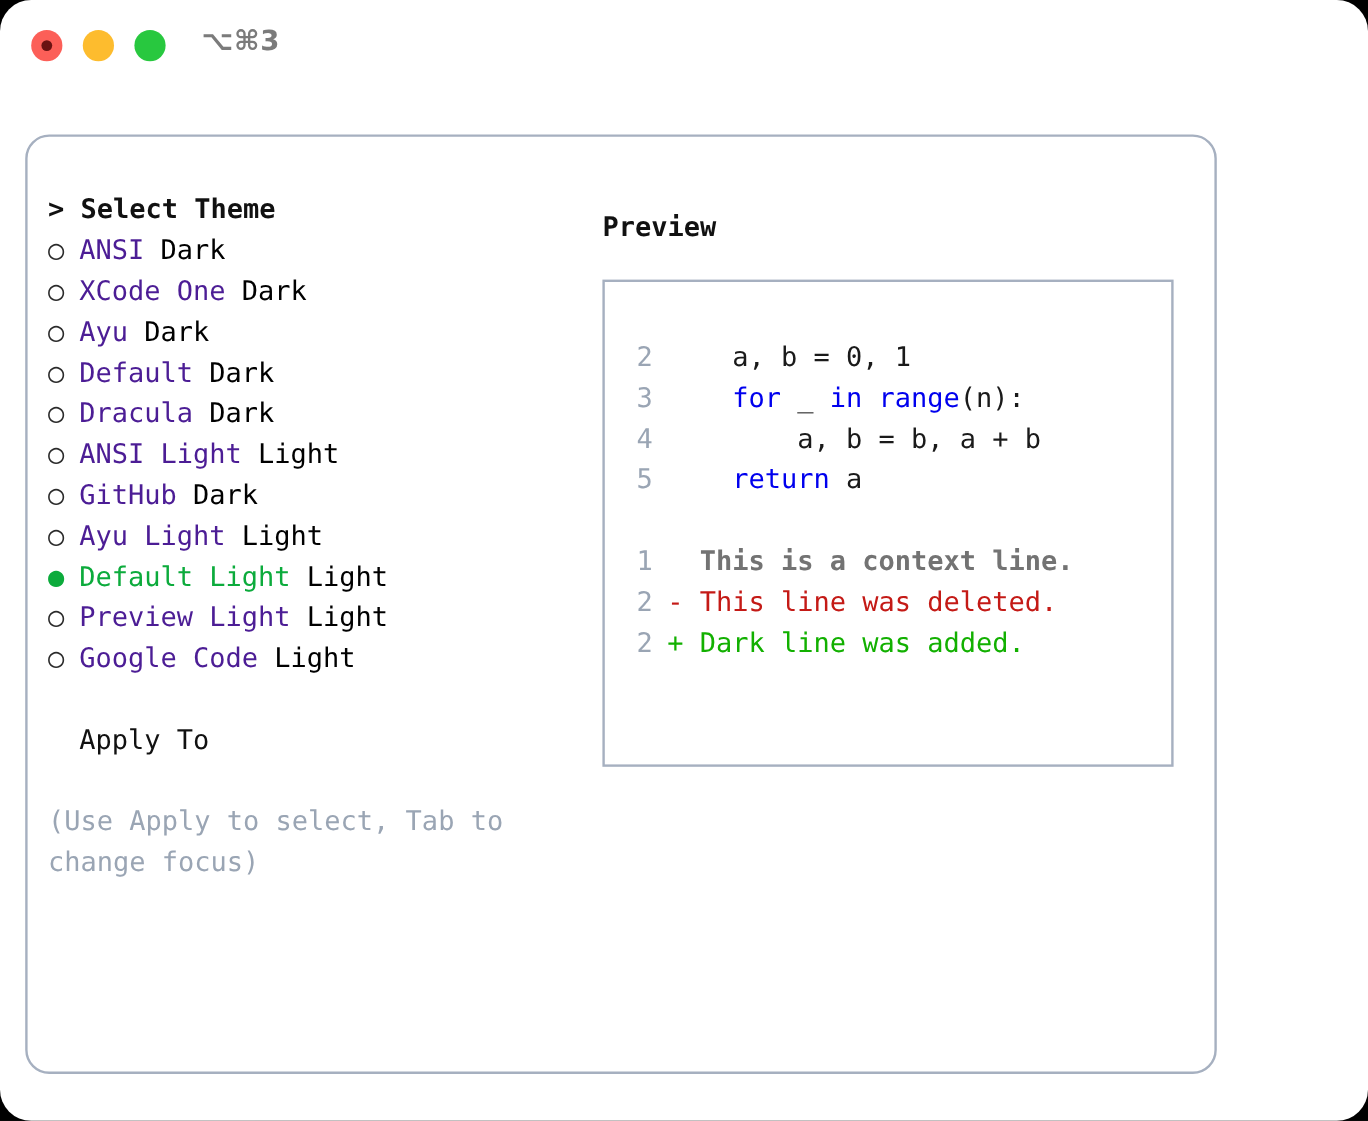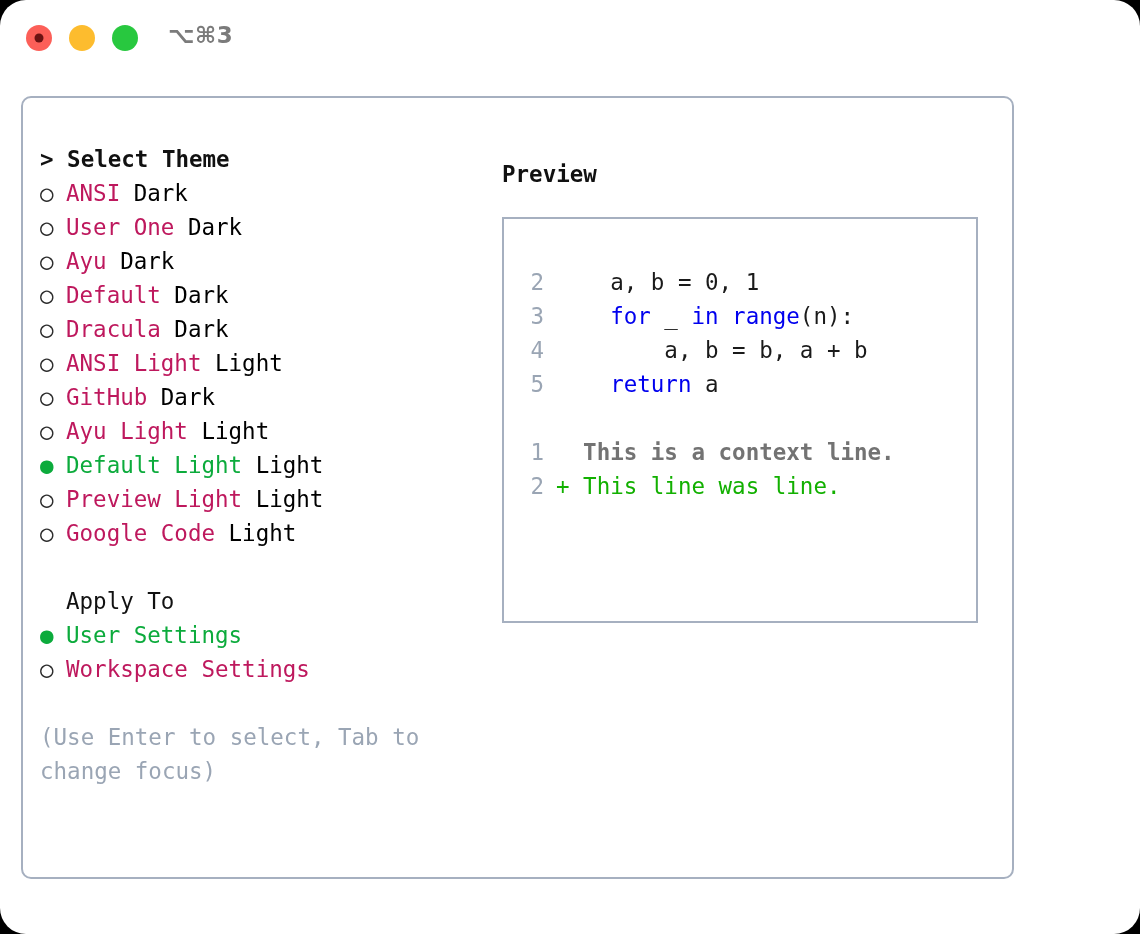--- a/index.html
+++ b/index.html
@@ -69,25 +69,25 @@
     color: #7b7b7b;
     letter-spacing: 0.5px;
     font-family: "DejaVu Sans", "Liberation Sans", sans-serif;
     white-space: pre;
   }
 
   
   .panel {
     position: absolute;
     left: 21px;
-    top: 96px;
+    top: 112px;
     width: 993px;
     height: 783px;
     border: 2px solid #a6b0c0;
-    border-radius: 10px;
+    border-radius: 20px;
     box-sizing: border-box;
     background: #ffffff;
   }
 
   .columns {
     position: absolute;
     left: 0; top: 0;
     width: 100%; height: 100%;
   }
 
@@ -114,21 +114,21 @@
     color: #2b2b2b;
     white-space: pre;
   }
   .bullet {
     display: inline-block;
     width: 26px;
     color: #2b2b2b;
   }
   .bullet.sel { color: #0cab3c; }
   .opt-row.selected .label { color: #0cab3c; }
-  .label { color: #be185d; }
+  .label { color: #4c1d95; }
   .tag   { color: #000000; }
 
   .spacer-sm { height: 34px; }
 
   .apply-title {
     font-size: 22.5px;
     color: #111111;
     line-height: 34px;
     padding-left: 26px;
     white-space: pre;
@@ -213,59 +213,56 @@
   </div>
 
   <div class="panel">
     <div class="columns">
 
       <div class="left-col">
         <div class="section-title">&gt; Select Theme</div>
 
         <div id="theme-options">
             <div class="opt-row"><span class="bullet">○</span><span class="label">ANSI</span><span class="tag"> Dark</span></div>
-            <div class="opt-row"><span class="bullet">○</span><span class="label">User One</span><span class="tag"> Dark</span></div>
+            <div class="opt-row"><span class="bullet">○</span><span class="label">XCode One</span><span class="tag"> Dark</span></div>
             <div class="opt-row"><span class="bullet">○</span><span class="label">Ayu</span><span class="tag"> Dark</span></div>
             <div class="opt-row"><span class="bullet">○</span><span class="label">Default</span><span class="tag"> Dark</span></div>
             <div class="opt-row"><span class="bullet">○</span><span class="label">Dracula</span><span class="tag"> Dark</span></div>
             <div class="opt-row"><span class="bullet">○</span><span class="label">ANSI Light</span><span class="tag"> Light</span></div>
             <div class="opt-row"><span class="bullet">○</span><span class="label">GitHub</span><span class="tag"> Dark</span></div>
             <div class="opt-row"><span class="bullet">○</span><span class="label">Ayu Light</span><span class="tag"> Light</span></div>
             <div class="opt-row selected"><span class="bullet sel">●</span><span class="label">Default Light</span><span class="tag"> Light</span></div>
             <div class="opt-row"><span class="bullet">○</span><span class="label">Preview Light</span><span class="tag"> Light</span></div>
             <div class="opt-row"><span class="bullet">○</span><span class="label">Google Code</span><span class="tag"> Light</span></div>
           </div>
 
         <div class="spacer-sm"></div>
 
         <div class="apply-title">Apply To</div>
 
-        <div id="apply-options">
-            <div class="opt-row selected"><span class="bullet sel">●</span><span class="label">User Settings</span></div>
-            <div class="opt-row"><span class="bullet">○</span><span class="label">Workspace Settings</span></div>
-          </div>
-
-        <div class="hint">(Use Enter to select, Tab to change focus)</div>
+
+        <div class="hint">(Use Apply to select, Tab to change focus)</div>
       </div>
 
       <div class="right-col">
         <div class="preview-title">Preview</div>
 
         <div class="preview-box">
           <div class="code-area">
             <div id="code-lines">
                 <div class="code-line"><span class="ln">2</span><span class="pl">    a, b = 0, 1</span></div>
                 <div class="code-line"><span class="ln">3</span><span class="pl">    </span><span class="kw">for</span><span class="pl"> _ </span><span class="kw">in</span><span class="pl"> </span><span class="kw">range</span><span class="pl">(n):</span></div>
                 <div class="code-line"><span class="ln">4</span><span class="pl">        a, b = b, a + b</span></div>
                 <div class="code-line"><span class="ln">5</span><span class="pl">    </span><span class="kw">return</span><span class="pl"> a</span></div>
               </div>
             <div class="code-gap"></div>
             <div id="diff-lines">
                 <div class="code-line"><span class="ln">1</span><span class="gray"> </span><span class="gray"> This is a context line.</span></div>
-                <div class="code-line"><span class="ln">2</span><span class="add">+</span><span class="add"> This line was line.</span></div>
+                <div class="code-line"><span class="ln">2</span><span class="del">-</span><span class="del"> This line was deleted.</span></div>
+                <div class="code-line"><span class="ln">2</span><span class="add">+</span><span class="add"> Dark line was added.</span></div>
               </div>
           </div>
         </div>
       </div>
 
     </div>
   </div>
 </div>
 
 </body></html>

